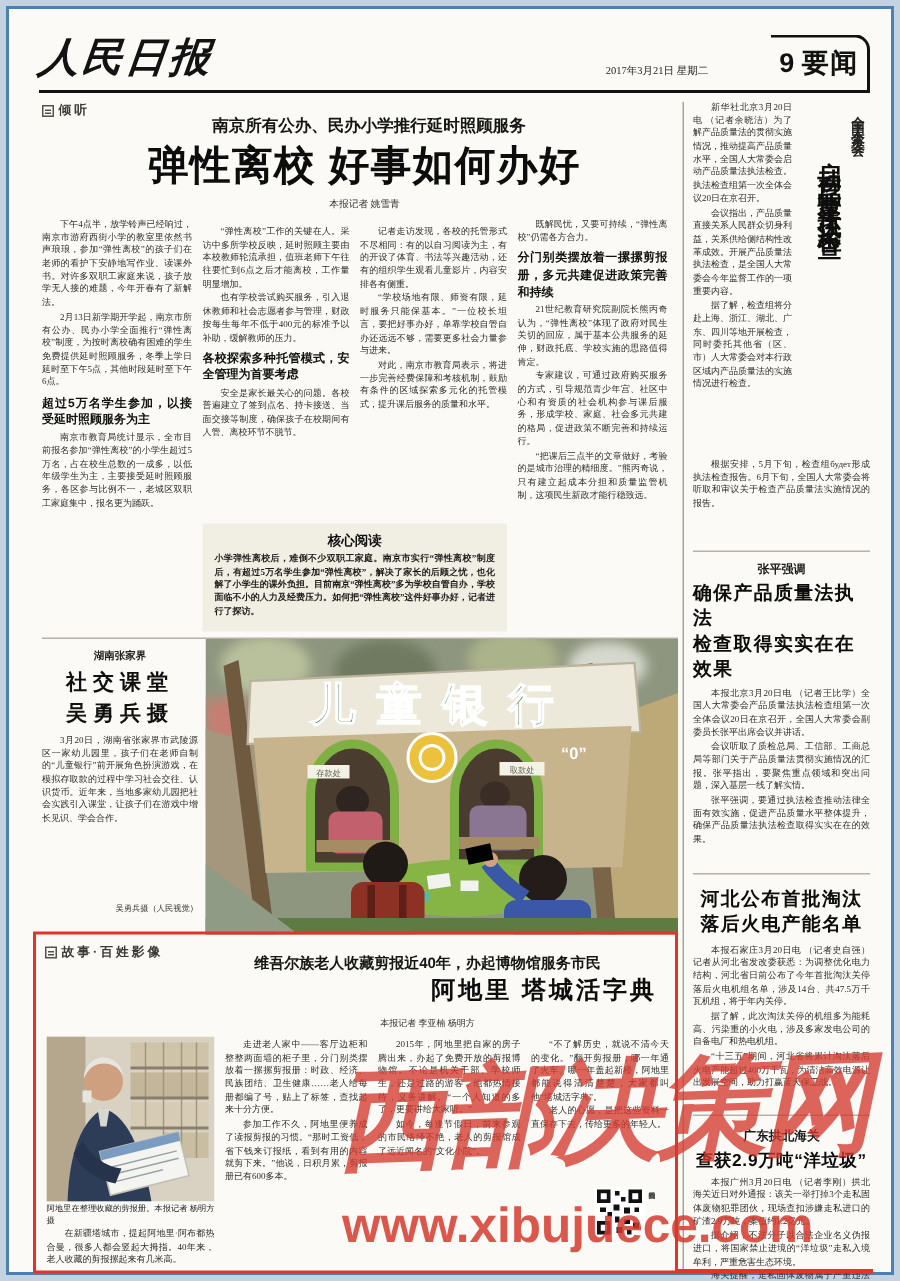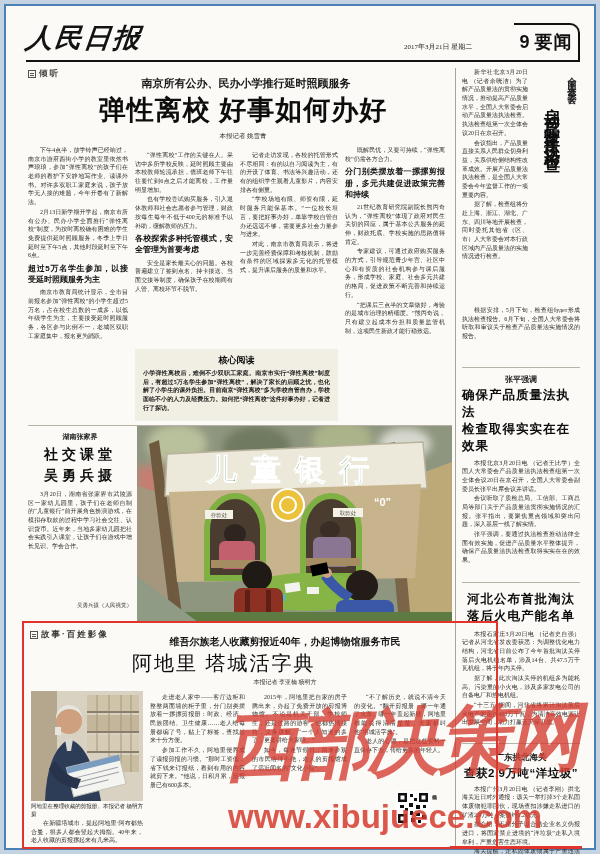--- a/index.html
+++ b/index.html
@@ -143,27 +143,27 @@
       <circle cx="225" cy="160" r="16" fill="#241c18"></circle>
       <rect x="199" y="174" width="58" height="23" rx="8" fill="#3a57a8"></rect>
       <path d="M210,176 q-18,-12 -26,-24 l8,-6 q10,14 24,22 z" fill="#3a57a8"></path>
       <circle cx="190" cy="147" r="5" fill="#d0a283"></circle>
       <rect x="174" y="138" width="17" height="11" fill="#ececе6" transform="rotate(-12 182 143)"></rect>
       <rect x="0" y="186" width="315" height="11" fill="#5d7b43"></rect>
       <polygon points="0,150 62,197 0,197" fill="#8f9b84"></polygon>
     </svg>
   </div>
 
-  <div class="abs" style="left:16px;top:615px;width:476px;height:228px;border:2.5px solid #e3342b;z-index:5">
+  <div class="abs" style="left:16px;top:615px;width:430px;height:228px;border:2.5px solid #e3342b;z-index:5">
     <div class="abs seclabel" style="left:6px;top:6px">
       <span class="secicon"></span>
       <span>故事·百姓影像</span>
     </div>
     <div class="abs sans" style="left:108px;top:12px;width:306px;text-align:center;font-size:10px;font-weight:bold;color:#161616">维吾尔族老人收藏剪报近40年，办起博物馆服务市民</div>
-    <div class="abs sans" style="left:108px;top:27px;width:306px;text-align:left;font-size:20px;font-weight:400;letter-spacing:2px;color:#0d0d0d">阿地里 塔城活字典</div>
+    <div class="abs sans" style="left:108px;top:27px;width:306px;text-align:right;font-size:16px;font-weight:700;letter-spacing:2px;color:#0d0d0d">阿地里 塔城活字典</div>
     <div class="abs" style="left:108px;top:55px;width:306px;text-align:center;font-size:6px;color:#333">本报记者 李亚楠 杨明方</div>
 
     <div class="abs" style="left:7px;top:68px;width:112px;height:110px">
       <svg width="112" height="110" viewBox="0 0 112 110">
         <rect x="0" y="0" width="112" height="110" fill="#d9d2c2"></rect>
         <rect x="0" y="0" width="26" height="110" fill="#b5a78e"></rect>
         <g>
           <rect x="56" y="4" width="52" height="17" fill="#cfc3a9"></rect>
           <rect x="56" y="24" width="52" height="17" fill="#c3b69a"></rect>
           <rect x="56" y="44" width="52" height="17" fill="#d6ccb6"></rect>

